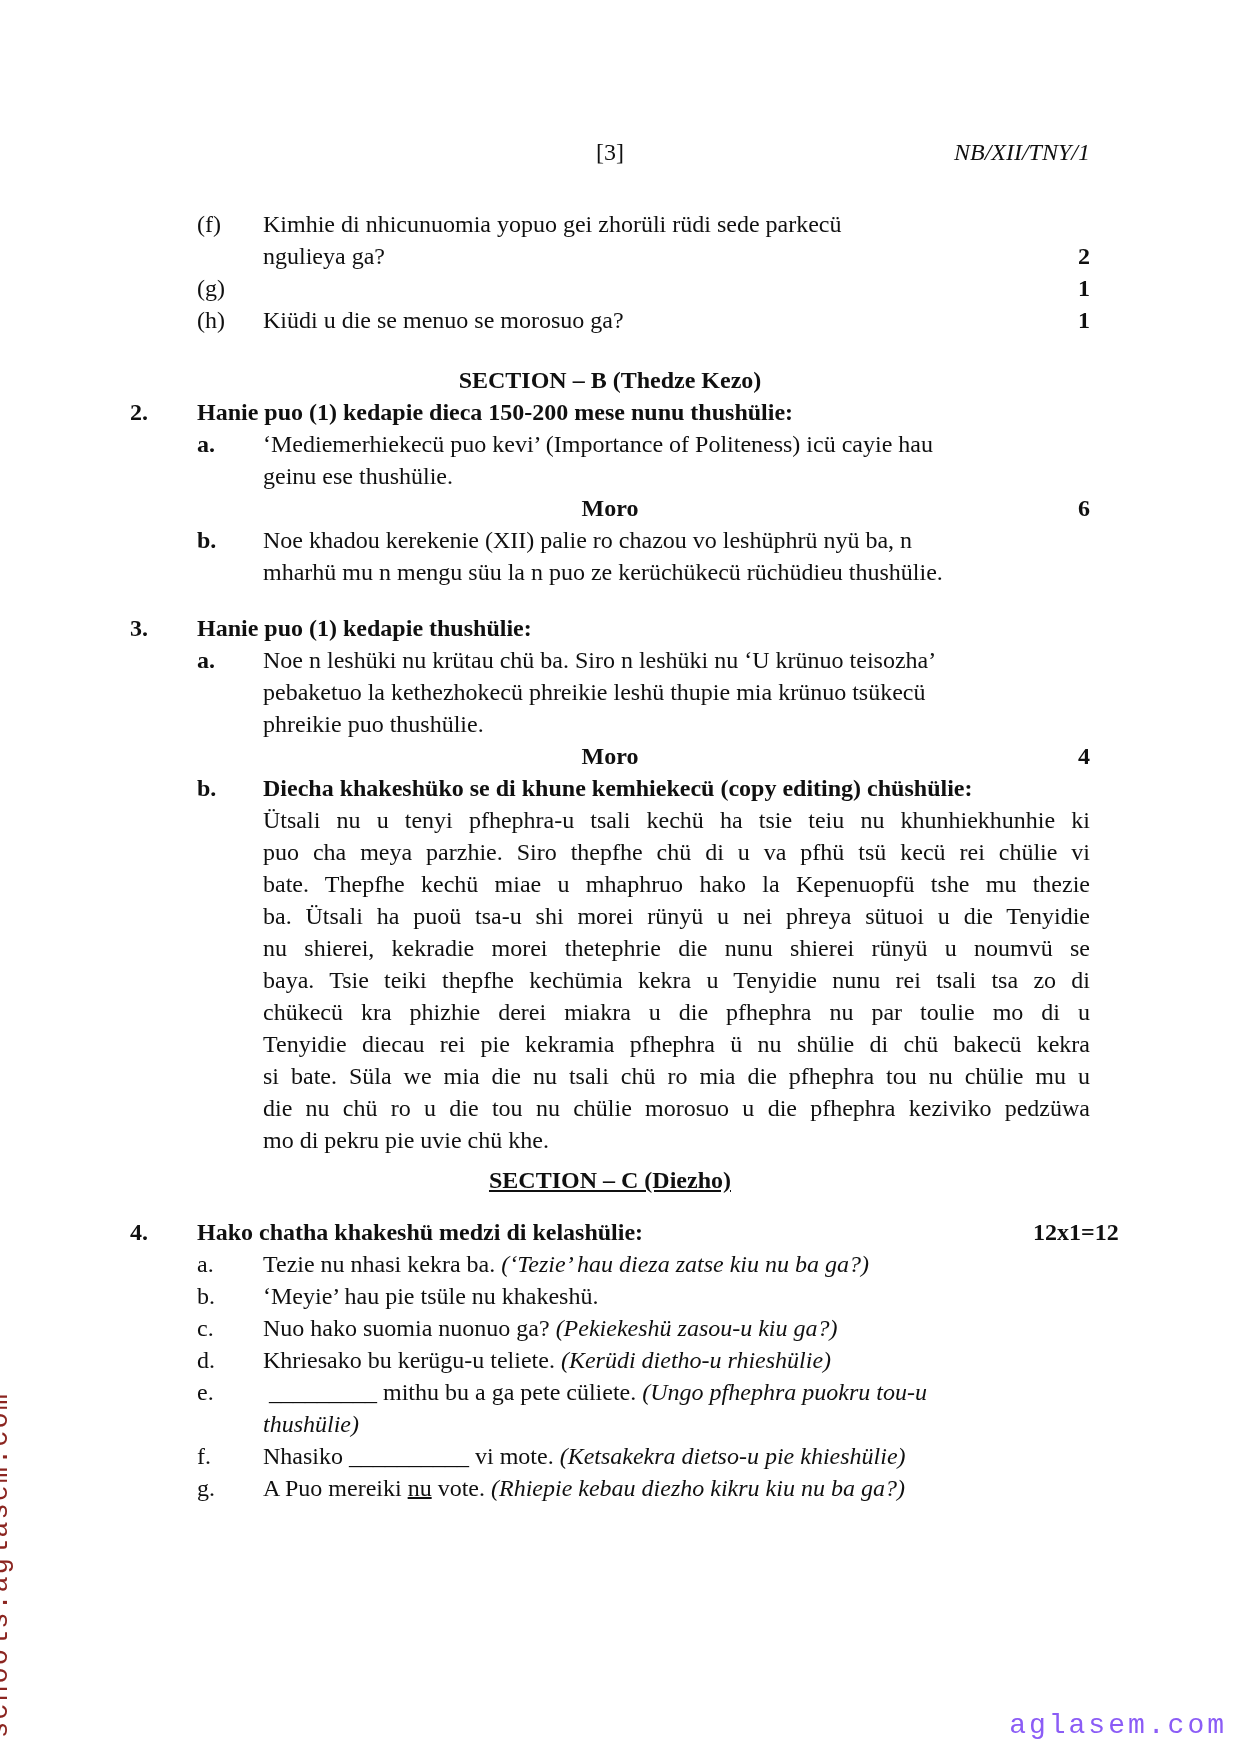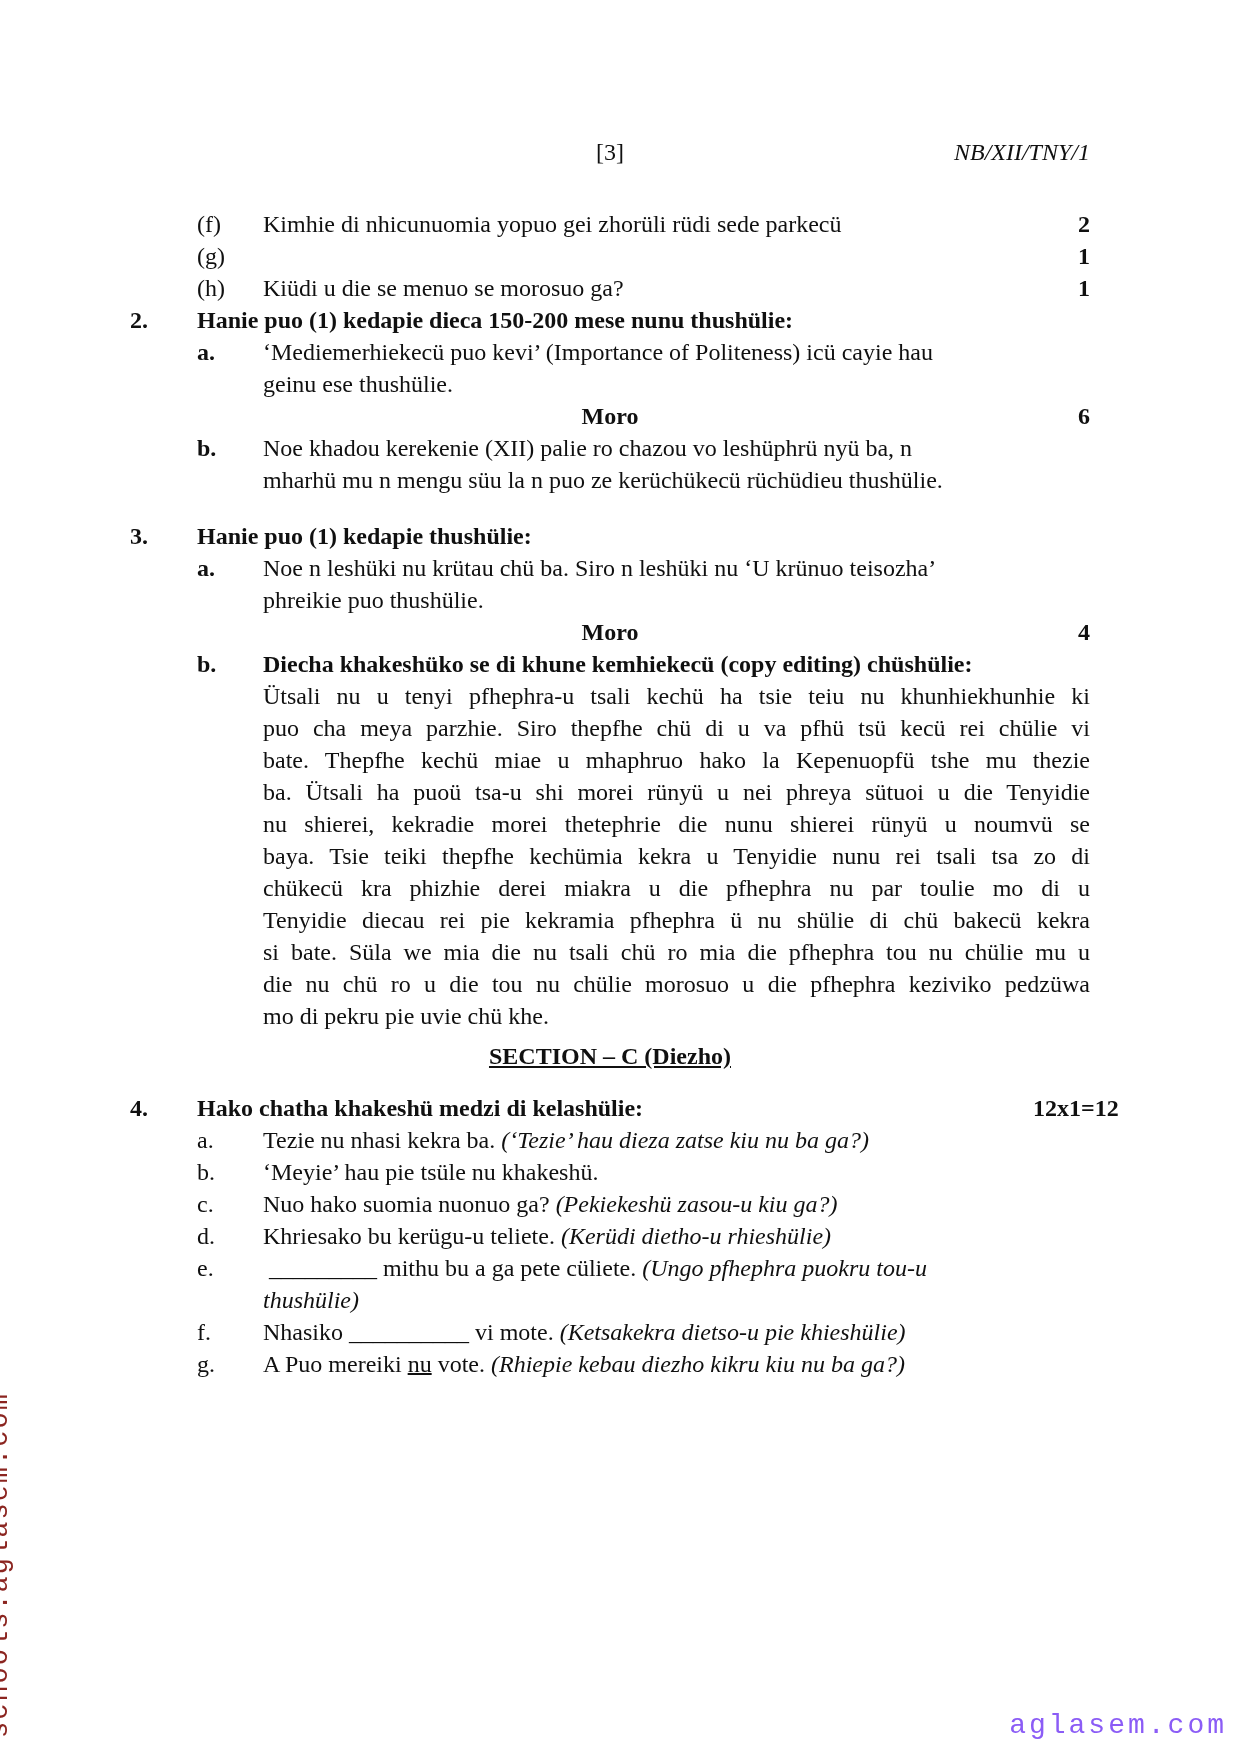--- a/index.html
+++ b/index.html
@@ -67,38 +67,40 @@
       <div class="pageno">[3]</div>
       <div class="code">NB/XII/TNY/1</div>
     </div>
 
     <div class="mt40">
       <div class="row">
         <div class="num"></div>
         <div class="lbl">(f)</div>
         <div class="txt">
           <div>Kimhie di nhicunuomia yopuo gei zhorüli rüdi sede parkecü</div>
+          <div>ngulieya ga?</div>
         </div>
         <div class="marks">2</div>
       </div>
       <div class="row">
         <div class="num"></div>
         <div class="lbl">(g)</div>
         <div class="marks">1</div>
       </div>
       <div class="row">
         <div class="num"></div>
         <div class="lbl">(h)</div>
         <div class="txt">
           <div>Kiüdi u die se menuo se morosuo ga?</div>
         </div>
         <div class="marks">1</div>
       </div>
     </div>
 
+    <div class="section-title mt28">SECTION – B (Thedze Kezo)</div>
 
     <div class="row">
       <div class="num bold">2.</div>
       <div class="head-span bold">Hanie puo (1) kedapie dieca 150-200 mese nunu thushülie:</div>
     </div>
     <div class="row">
       <div class="num"></div>
       <div class="lbl bold">a.</div>
       <div class="txt">
         <div>‘Mediemerhiekecü puo kevi’ (Importance of Politeness) icü cayie hau</div>
@@ -120,20 +122,21 @@
 
     <div class="row mt24">
       <div class="num bold">3.</div>
       <div class="head-span bold">Hanie puo (1) kedapie thushülie:</div>
     </div>
     <div class="row">
       <div class="num"></div>
       <div class="lbl bold">a.</div>
       <div class="txt">
         <div>Noe n leshüki nu krütau chü ba. Siro n leshüki nu ‘U krünuo teisozha’</div>
+        <div>pebaketuo la kethezhokecü phreikie leshü thupie mia krünuo tsükecü</div>
         <div>phreikie puo thushülie.</div>
       </div>
     </div>
     <div class="center-row">
       <span class="moro">Moro</span>
       <span class="marks-abs">4</span>
     </div>
     <div class="row">
       <div class="num"></div>
       <div class="lbl bold">b.</div>

